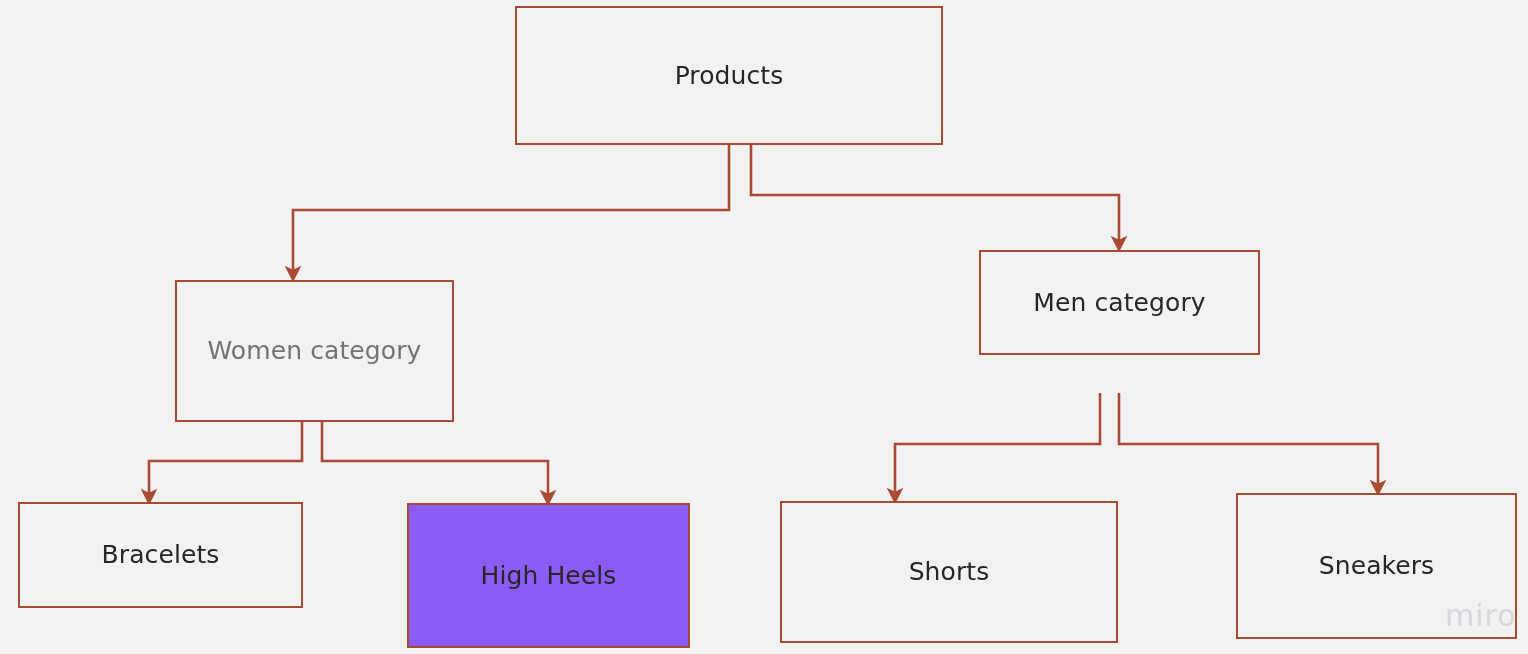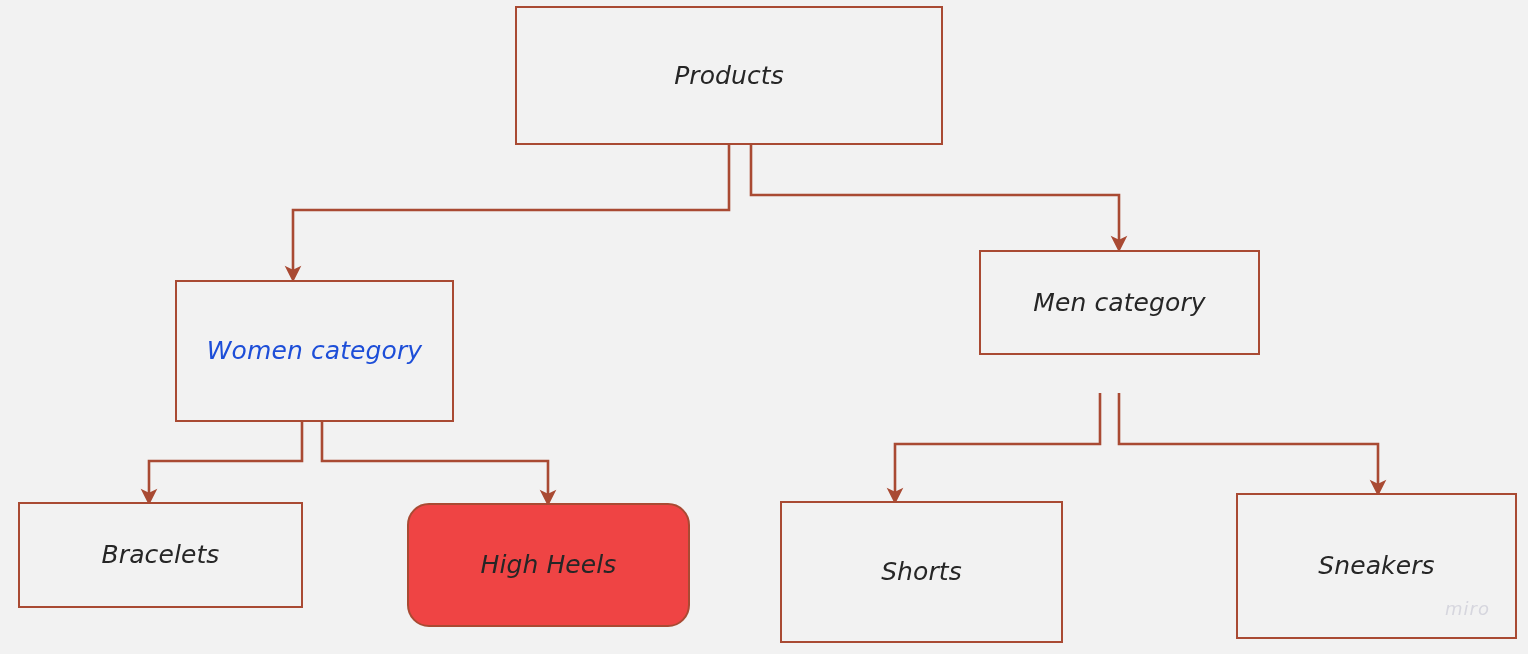--- a/index.html
+++ b/index.html
@@ -11,21 +11,20 @@
     width: 1528px;
     height: 654px;
     overflow: hidden;
     font-family: "DejaVu Sans", sans-serif;
   }
   #canvas {
     position: relative;
     width: 1528px;
     height: 654px;
     background: #f2f2f2;
-    font-style: italic;
   }
   #edges {
     position: absolute;
     left: 0;
     top: 0;
     width: 1528px;
     height: 654px;
     pointer-events: none;
   }
   .node {
@@ -43,21 +42,21 @@
     font-family: "DejaVu Sans", sans-serif;
     font-weight: 400;
     letter-spacing: 0.1px;
     line-height: 1.2;
     text-align: center;
     white-space: nowrap;
   }
   .watermark {
     position: absolute;
     color: #d6d6de;
-    font-size: 18px;
+    font-size: 30px;
     font-family: "DejaVu Sans", sans-serif;
     letter-spacing: 1px;
     user-select: none;
   }
 </style>
 </head>
 <body>
 
 <div id="canvas" style="background: rgb(242, 242, 242);">
 
@@ -75,36 +74,36 @@
         <path d="M 1100 393 L 1100 444 L 895 444 L 895 496" marker-end="url(#arrowhead)" stroke="#a94a33"></path>
         <path d="M 1119 393 L 1119 444 L 1378 444 L 1378 488" marker-end="url(#arrowhead)" stroke="#a94a33"></path>
       </g>
   </svg>
 
   <div class="node" style="left: 515px; top: 6px; width: 428px; height: 139px; border-color: rgb(169, 74, 51); background: rgb(242, 242, 242);">
     <span class="node-label" style="color: rgb(38, 38, 38);">Products</span>
   </div>
 
   <div class="node" style="left: 175px; top: 280px; width: 279px; height: 142px; border-color: rgb(169, 74, 51); background: rgb(242, 242, 242);">
-    <span class="node-label" style="color: #1d4ed8; text-align: right;">Women category</span>
+    <span class="node-label" style="color: #737373; text-align: right;">Women category</span>
   </div>
 
   <div class="node" style="left: 979px; top: 250px; width: 281px; height: 105px; border-color: rgb(169, 74, 51); background: rgb(242, 242, 242);">
     <span class="node-label" style="color: rgb(38, 38, 38);">Men category</span>
   </div>
 
   <div class="node" style="left: 18px; top: 502px; width: 285px; height: 106px; border-color: rgb(169, 74, 51); background: rgb(242, 242, 242);">
     <span class="node-label" style="color: rgb(38, 38, 38);">Bracelets</span>
   </div>
 
-  <div class="node" style="left: 407px; top: 503px; width: 283px; height: 124px; border-color: rgb(169, 74, 51); background: #ef4444; border-radius: 22px;">
+  <div class="node" style="left: 407px; top: 503px; width: 283px; height: 145px; border-color: rgb(169, 74, 51); background: #8b5cf6;">
     <span class="node-label" style="color: rgb(38, 38, 38);">High Heels</span>
   </div>
 
-  <div class="node" style="left: 780px; top: 501px; width: 283px; height: 142px; border-color: rgb(169, 74, 51); background: rgb(242, 242, 242);">
+  <div class="node" style="left: 780px; top: 501px; width: 338px; height: 142px; border-color: rgb(169, 74, 51); background: rgb(242, 242, 242);">
     <span class="node-label" style="color: rgb(38, 38, 38);">Shorts</span>
   </div>
 
   <div class="node" style="left: 1236px; top: 493px; width: 281px; height: 146px; border-color: rgb(169, 74, 51); background: rgb(242, 242, 242);">
     <span class="node-label" style="color: rgb(38, 38, 38);">Sneakers</span>
   </div>
 
   <div class="watermark" style="left: 1445px; top: 598px;">miro</div>
 
 </div>

